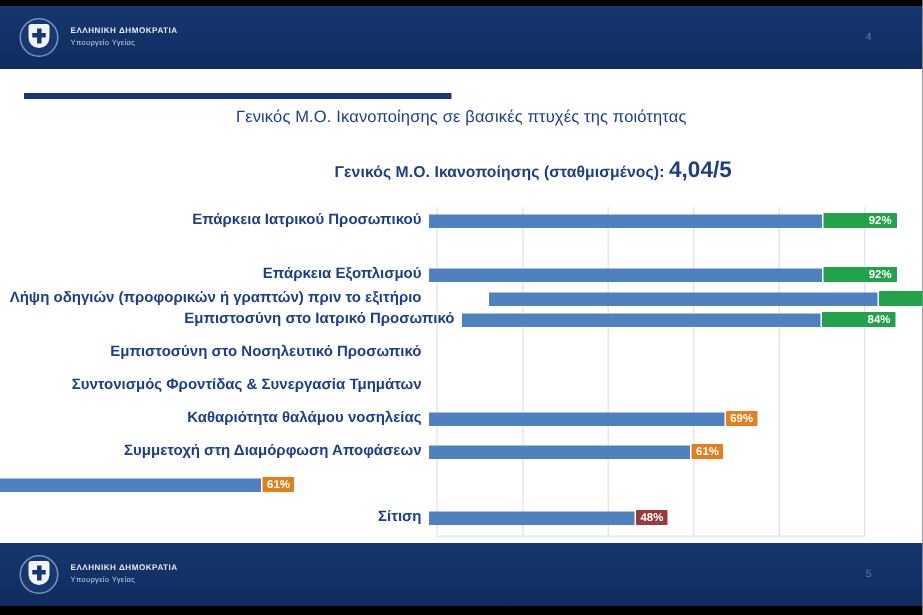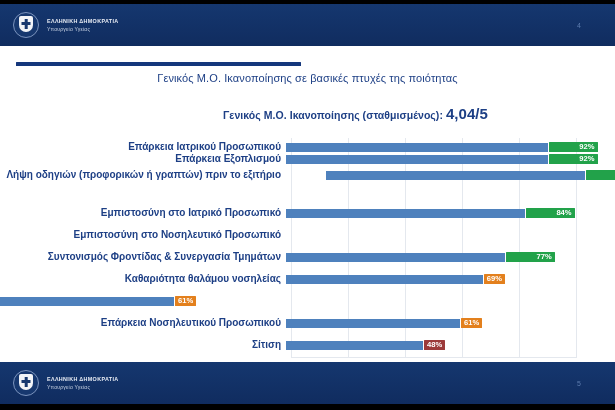--- a/index.html
+++ b/index.html
@@ -276,66 +276,62 @@
         <div class="axis-base"></div>
       </div>
     <div id="rows">
         <div class="row" style="top: 0px;">
           <div class="row-label">Επάρκεια Ιατρικού Προσωπικού</div>
           <div class="bar-wrap">
             <div class="bar" style="width: 262.2px; background: rgb(78, 129, 189);"></div>
             <div class="badge green" style="background: rgb(34, 162, 74);">92%</div>
           </div>
         </div>
-        <div class="row" style="top: 12px;">
+        <div class="row" style="top: 36px;">
           <div class="row-label">Επάρκεια Εξοπλισμού</div>
           <div class="bar-wrap">
             <div class="bar" style="width: 262.2px; background: rgb(78, 129, 189);"></div>
             <div class="badge green" style="background: rgb(34, 162, 74);">92%</div>
           </div>
         </div>
-        <div class="row" style="top: 28px; gap: 40px;">
+        <div class="row" style="top: 52px; gap: 40px;">
           <div class="row-label">Λήψη οδηγιών (προφορικών ή γραπτών) πριν το εξιτήριο</div>
           <div class="bar-wrap">
             <div class="bar" style="width: 259.35px; background: rgb(78, 129, 189);"></div>
             <div class="badge green" style="background: rgb(34, 162, 74);">91%</div>
           </div>
         </div>
-        <div class="row" style="top: 66px;">
+        <div class="row" style="top: 66px; justify-content: center;">
           <div class="row-label">Εμπιστοσύνη στο Ιατρικό Προσωπικό</div>
           <div class="bar-wrap">
             <div class="bar" style="width: 239.4px; background: rgb(78, 129, 189);"></div>
             <div class="badge green" style="background: rgb(34, 162, 74);">84%</div>
           </div>
         </div>
         <div class="row" style="top: 88px;">
           <div class="row-label">Εμπιστοσύνη στο Νοσηλευτικό Προσωπικό</div>
         </div>
         <div class="row" style="top: 110px;">
           <div class="row-label">Συντονισμός Φροντίδας &amp; Συνεργασία Τμημάτων</div>
-          <div class="bar-wrap">
-            <div class="bar" style="width: 219.45px; background: rgb(78, 129, 189);"></div>
-            <div class="badge green" style="background: rgb(34, 162, 74);">77%</div>
-          </div>
         </div>
         <div class="row" style="top: 132px;">
           <div class="row-label">Καθαριότητα θαλάμου νοσηλείας</div>
           <div class="bar-wrap">
             <div class="bar" style="width: 196.65px; background: rgb(78, 129, 189);"></div>
             <div class="badge orange" style="background: rgb(227, 128, 29);">69%</div>
           </div>
         </div>
         <div class="row" style="top: 154px;">
+          <div class="row-label">Συμμετοχή στη Διαμόρφωση Αποφάσεων</div>
           <div class="bar-wrap">
             <div class="bar" style="width: 173.85px; background: rgb(78, 129, 189);"></div>
             <div class="badge orange" style="background: rgb(227, 128, 29);">61%</div>
           </div>
         </div>
         <div class="row" style="top: 176px;">
-          <div class="row-label">Επάρκεια Νοσηλευτικού Προσωπικού</div>
           <div class="bar-wrap">
             <div class="bar" style="width: 173.85px; background: rgb(78, 129, 189);"></div>
             <div class="badge orange" style="background: rgb(227, 128, 29);">61%</div>
           </div>
         </div>
         <div class="row" style="top: 198px;">
           <div class="row-label">Σίτιση</div>
           <div class="bar-wrap">
             <div class="bar" style="width: 136.8px; background: rgb(78, 129, 189);"></div>
             <div class="badge red" style="background: rgb(156, 58, 58);">48%</div>

